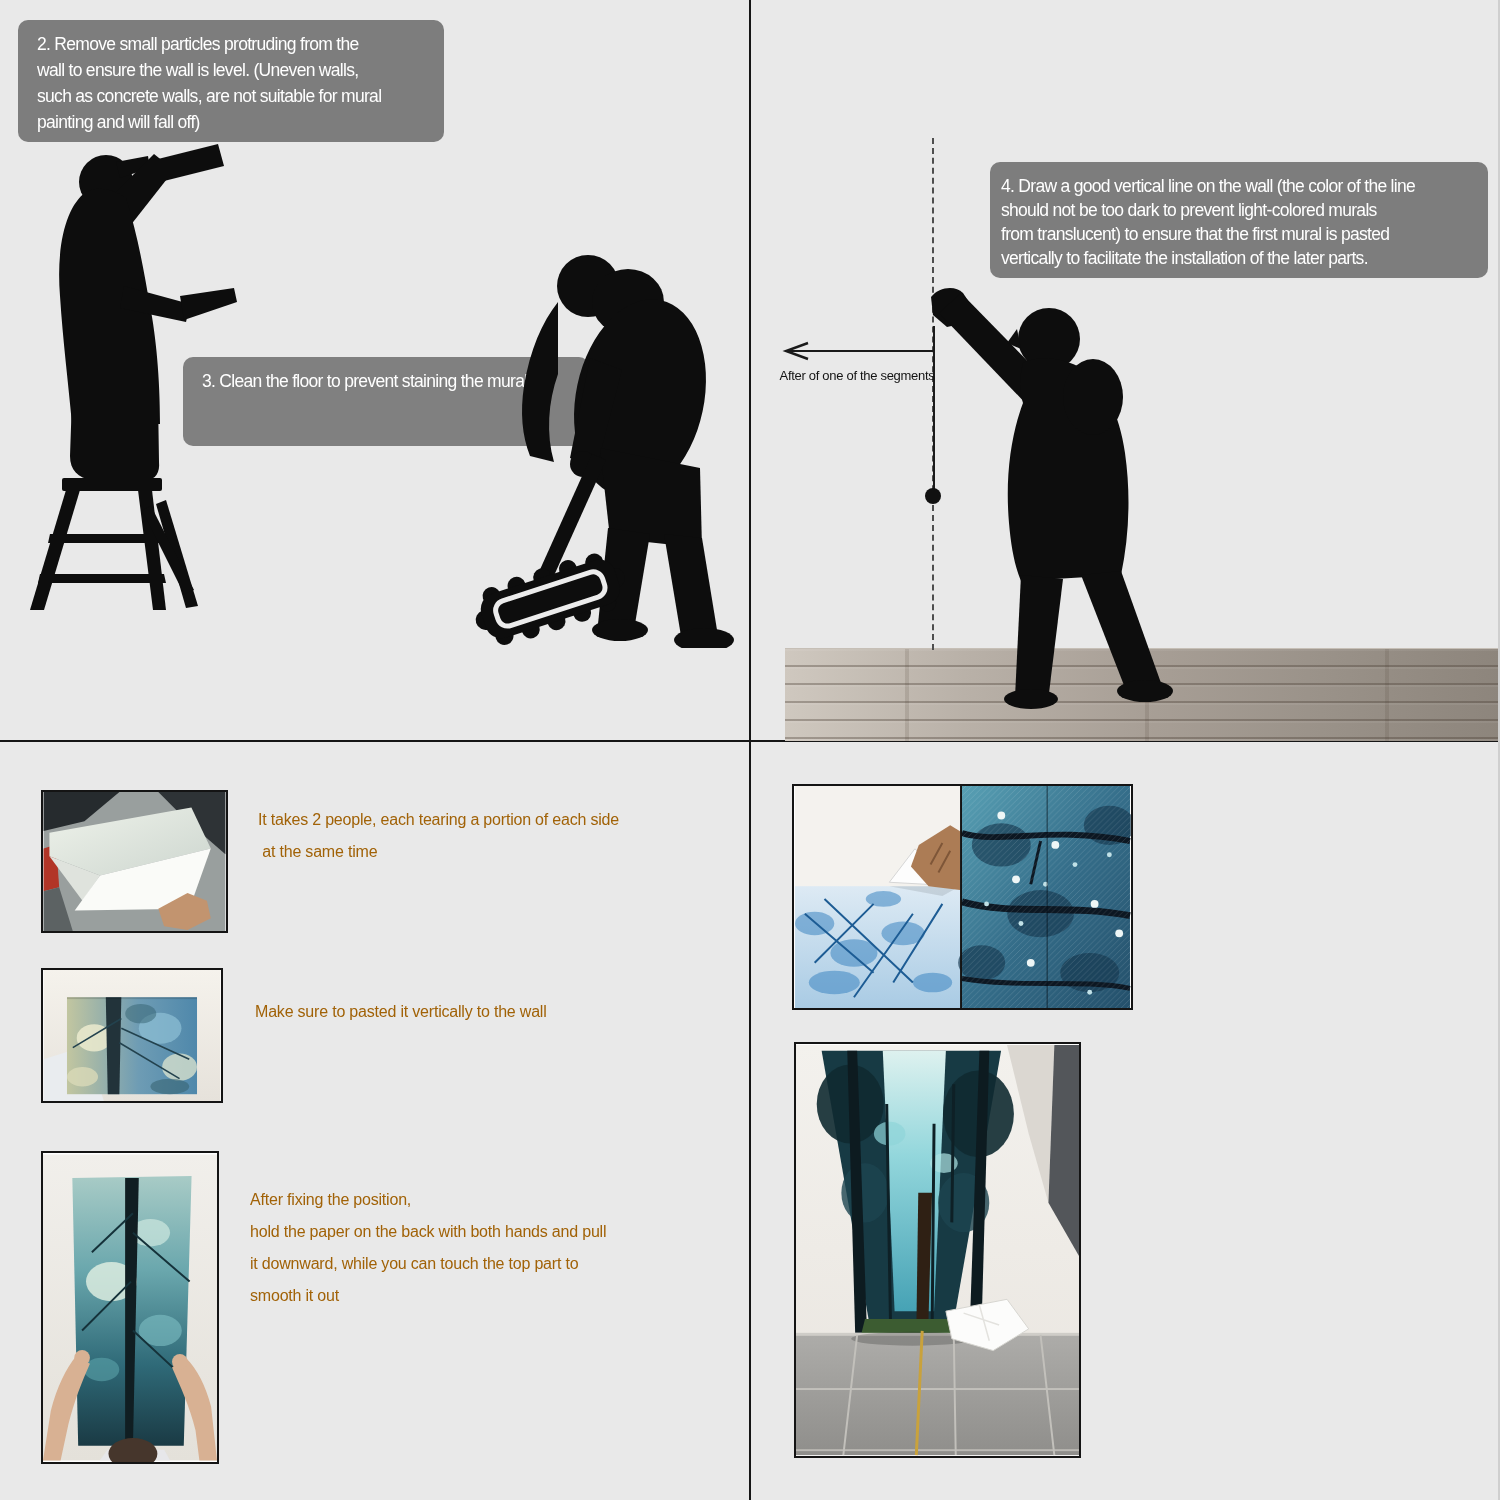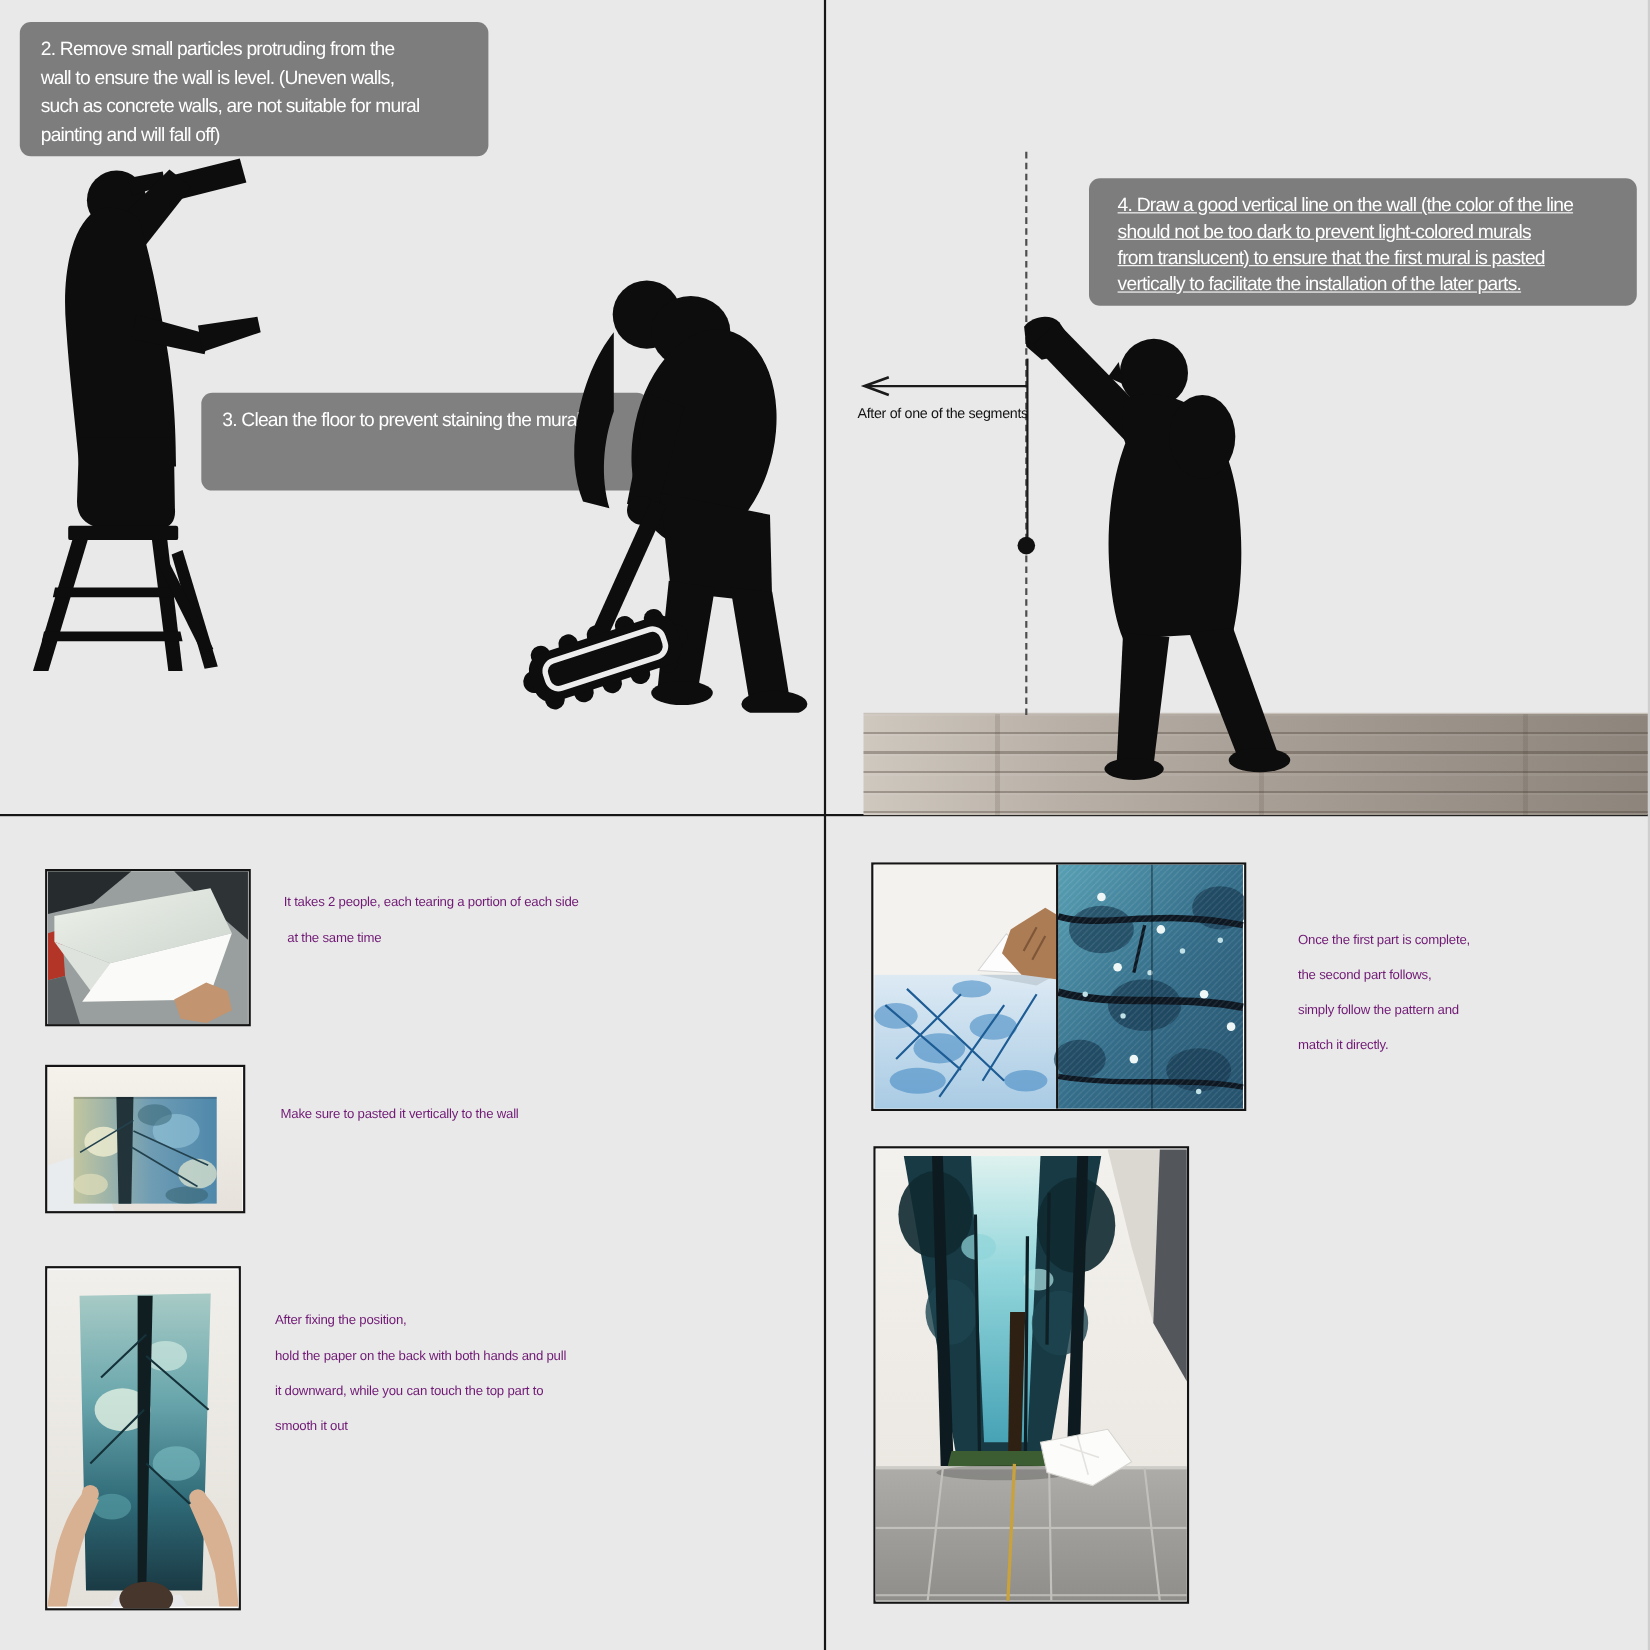--- a/index.html
+++ b/index.html
@@ -11,24 +11,24 @@
   .divider-v{left:749px;top:0;width:2px;height:1500px;background:#161616;}
   .divider-h{left:0;top:740px;width:1500px;height:2px;background:#161616;}
 
   .note{
     position:absolute;background:#7d7d7d;color:#ffffff;border-radius:10px;
     font-size:17.5px;line-height:26px;letter-spacing:-0.7px;
     padding:11px 19px;box-sizing:border-box;white-space:pre-wrap;
   }
   .note2{left:18px;top:20px;width:426px;height:122px;}
   .note3{left:183px;top:357px;width:406px;height:89px;background:#808080;}
-  .note4{left:990px;top:162px;width:498px;height:116px;line-height:24px;padding:12px 26px;text-decoration:underline;}
+  .note4{left:990px;top:162px;width:498px;height:116px;line-height:24px;padding:12px 11px;}
 
   .caption{
-    position:absolute;color:#701a75;font-size:12px;line-height:32px;
+    position:absolute;color:#a16207;font-size:16px;line-height:32px;
     letter-spacing:-0.2px;white-space:pre-wrap;
   }
   .cap1{left:258px;top:804px;}
   .cap2{left:255px;top:996px;}
   .cap3{left:250px;top:1184px;}
   .cap4{left:1180px;top:838px;}
   .cap5{left:1145px;top:1200px;}
 
   .silhouette{position:absolute;}
   .silhouette svg{display:block;width:100%;height:100%;}
@@ -308,24 +308,20 @@
           <circle cx="320" cy="70" r="2.5"></circle>
         <circle cx="230" cy="140" r="2.5"></circle>
           <circle cx="300" cy="210" r="2.5"></circle>
           <circle cx="195" cy="120" r="2.5"></circle>
       </g>
       <rect x="170" y="0" width="171" height="226" fill="url(#p4hatch)"></rect>
       <rect x="256" y="0" width="1.5" height="226" fill="rgba(5,15,25,0.45)"></rect>
       <rect x="168" y="0" width="2" height="226" fill="#141414"></rect>
     </svg>
   </div>
-  <div class="caption cap4">Once the first part is complete,
-the second part follows,
-simply follow the pattern and
-match it directly.</div>
 
   <div class="photo" style="left:794px;top:1042px;width:287px;height:416px;">
     <svg viewBox="0 0 287 416">
       <defs>
         <linearGradient id="p5w" x1="0" y1="0" x2="0" y2="1">
           <stop offset="0" stop-color="#f3f1ed"></stop>
             <stop offset="1" stop-color="#e9e5df"></stop>
         </linearGradient>
         <linearGradient id="p5g" x1="0" y1="0" x2="0" y2="1">
           <stop offset="0" stop-color="#e8fbf8"></stop>

